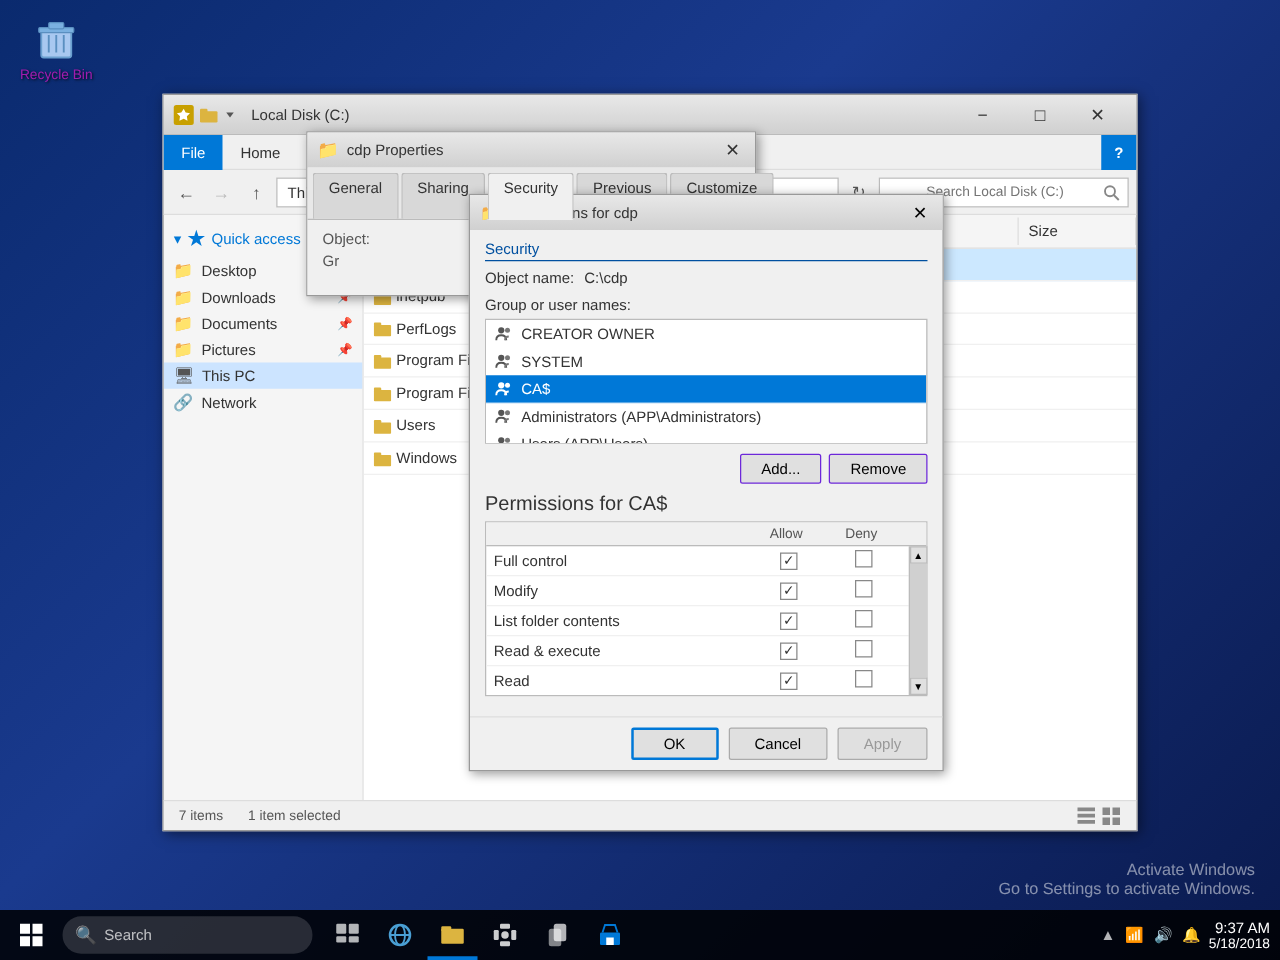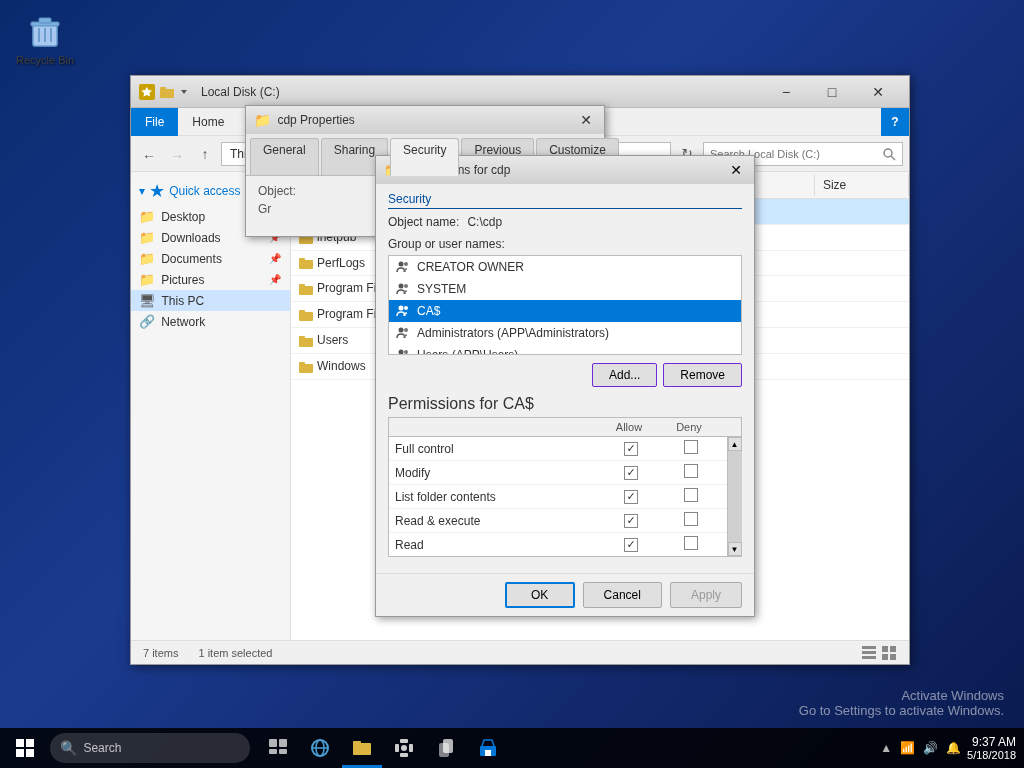--- a/index.html
+++ b/index.html
@@ -14,21 +14,21 @@
     }
 
     
     .desktop-icon {
       position: absolute;
       top: 10px;
       left: 10px;
       display: flex;
       flex-direction: column;
       align-items: center;
-      color: #404040;
+      color: #a21caf;
       cursor: pointer;
       width: 70px;
     }
     .desktop-icon .icon-img {
       width: 40px;
       height: 40px;
       margin-bottom: 4px;
     }
     .desktop-icon span {
       font-size: 11px;
@@ -189,20 +189,21 @@
       display: flex;
       align-items: center;
       padding: 0 6px;
     }
     .search-box input {
       border: none;
       outline: none;
       flex: 1;
       font-size: 11px;
       color: #888;
+      text-align: center;
     }
 
     
     .content-area {
       display: flex;
       flex: 1;
       overflow: hidden;
     }
 
     

